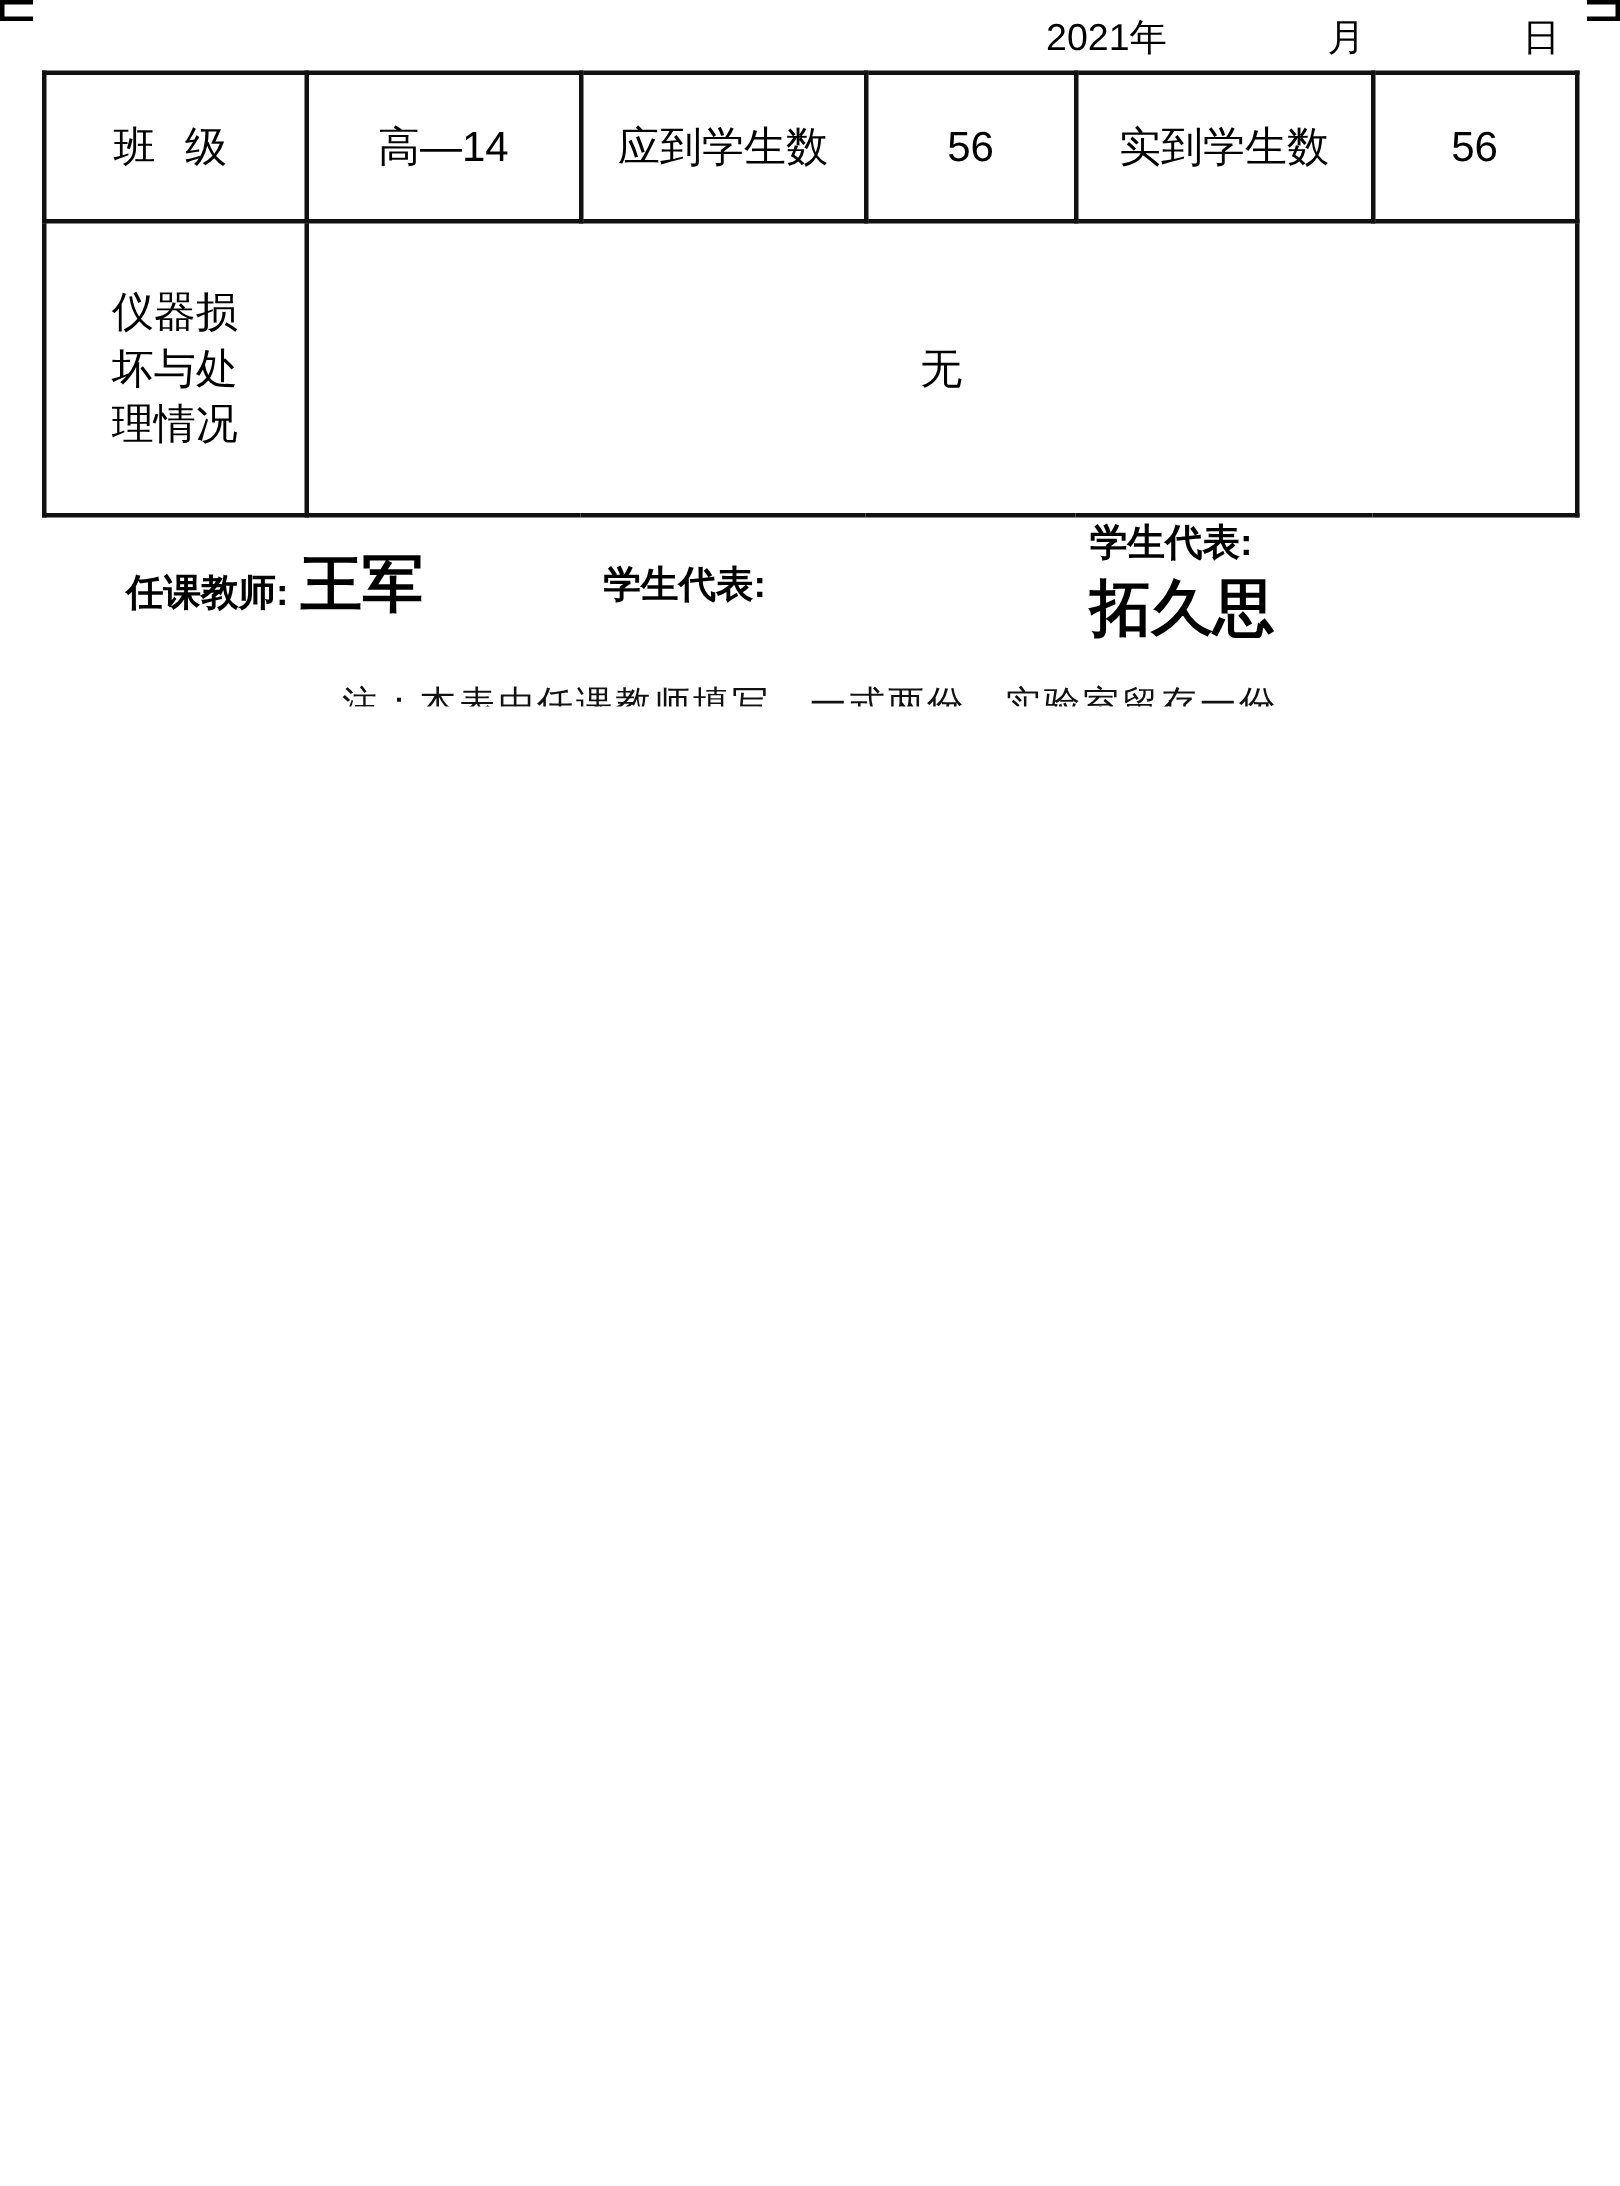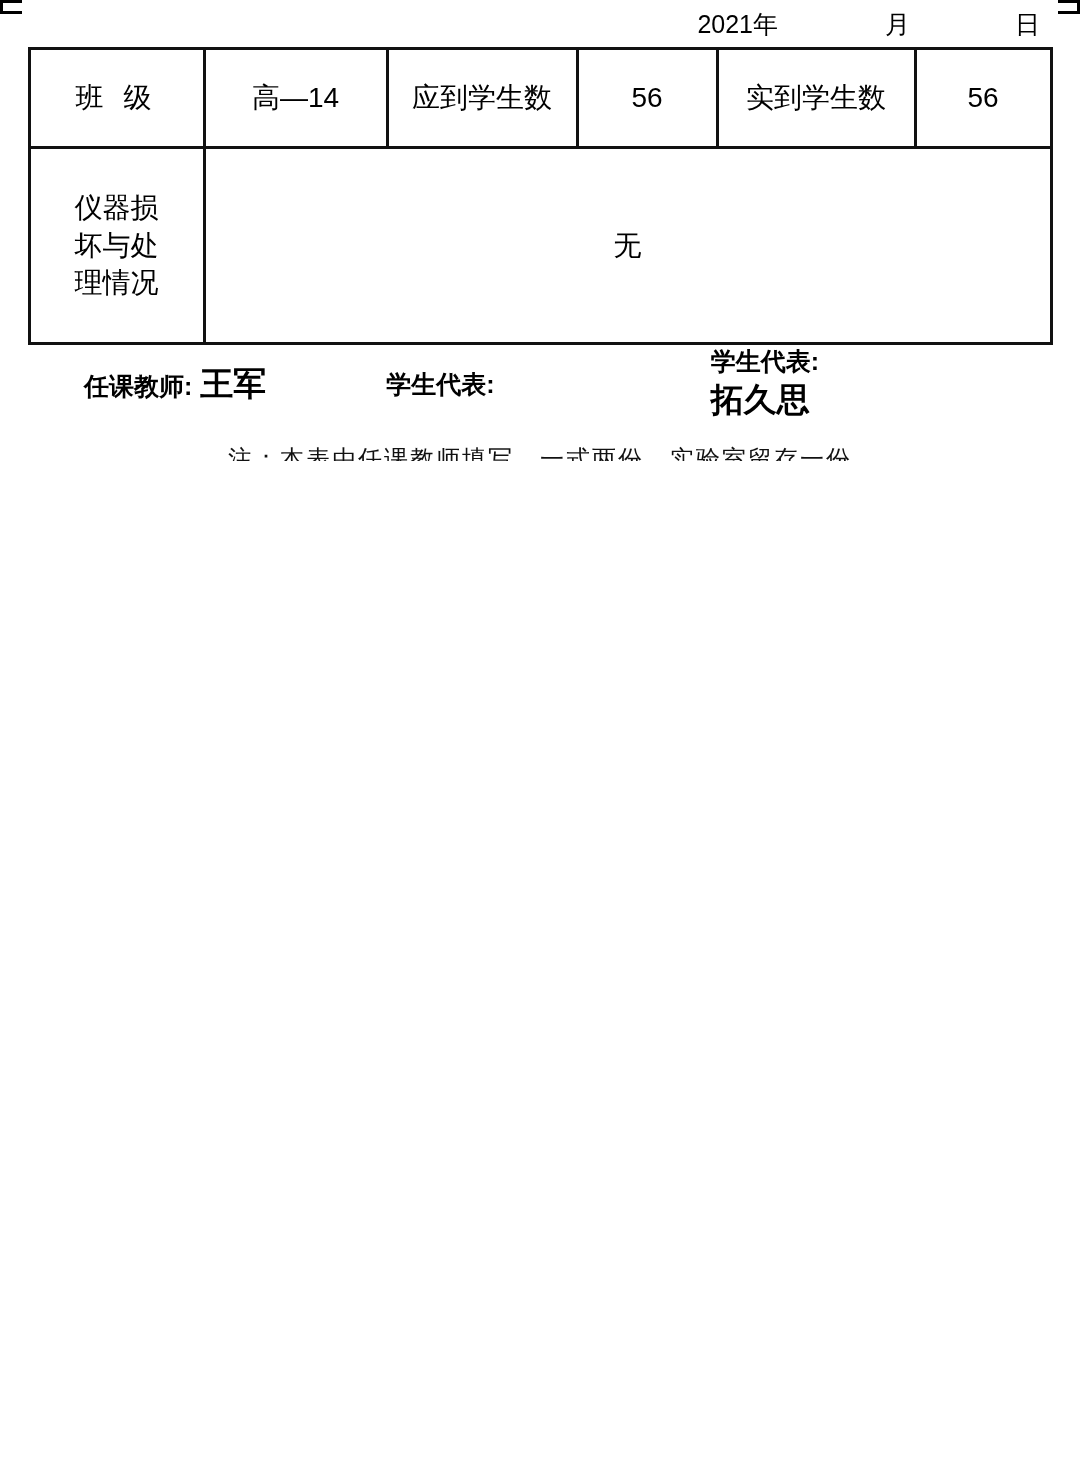--- a/index.html
+++ b/index.html
@@ -99,21 +99,21 @@
     align-items: center;
     font-size: 25px;
     font-weight: bold;
     padding-left: 84px;
     padding-right: 40px;
   }
   .footer .f-teacher { display: flex; align-items: baseline; }
   .footer .f-manager { display: flex; align-items: baseline; margin-left: 120px; }
   .footer .f-student { display: flex; align-items: baseline; margin-left: 200px; flex-direction: column; }
   .hand {
-    font-size: 33px;
+    font-size: 41px;
     font-weight: bold;
     margin-left: 8px;
     font-family: "DejaVu Sans", sans-serif;
   }
   .footnote {
     text-align: center;
     font-size: 24px;
     margin-top: 20px;
     letter-spacing: 2px;
     color: #111;

